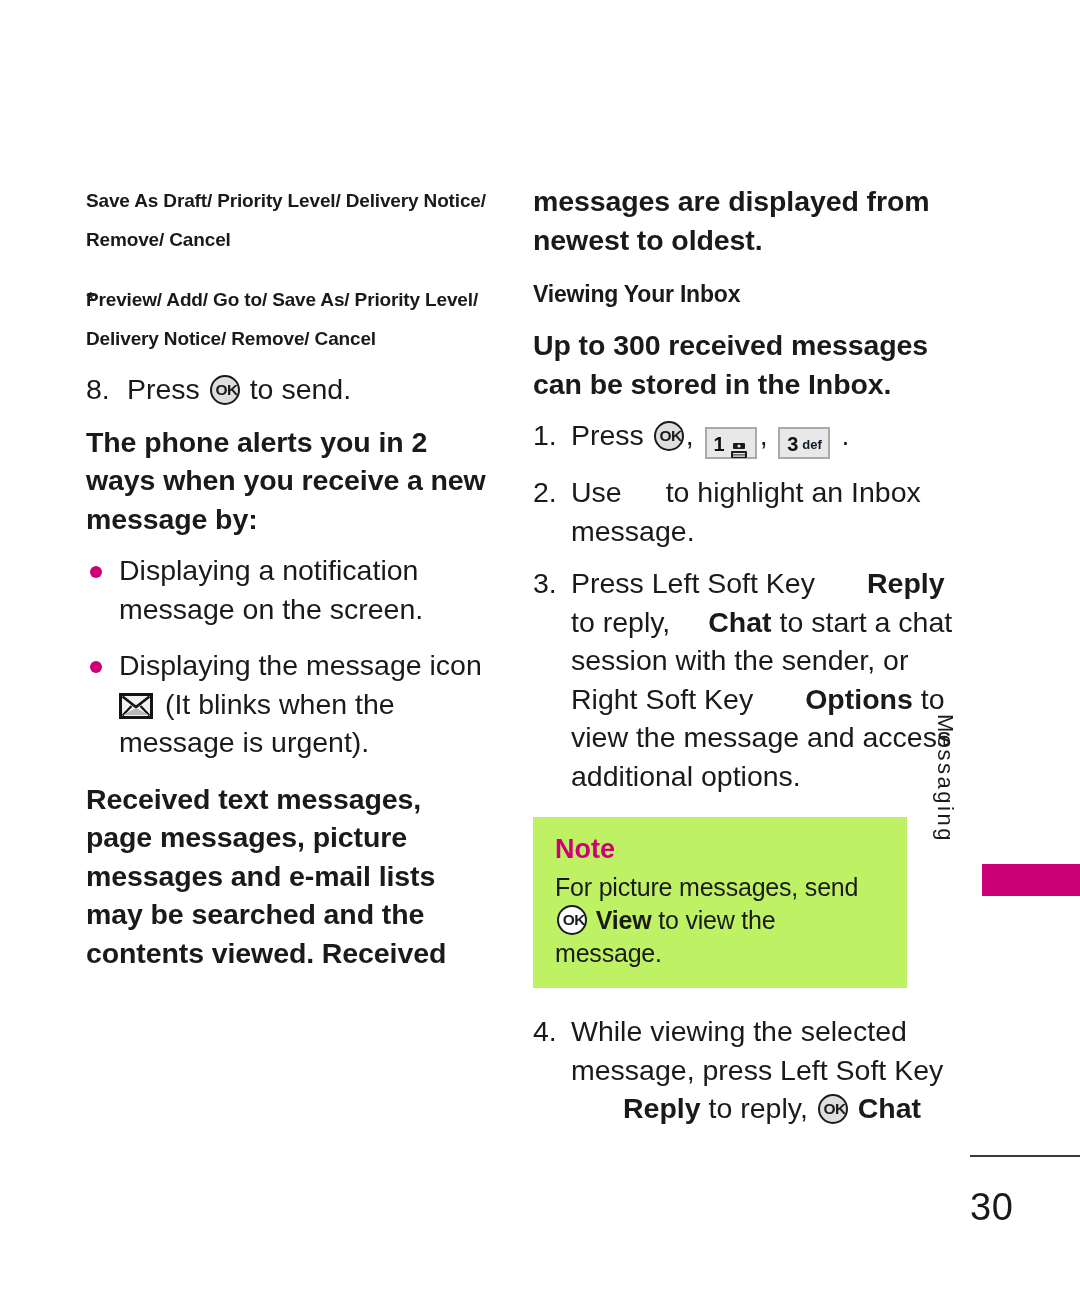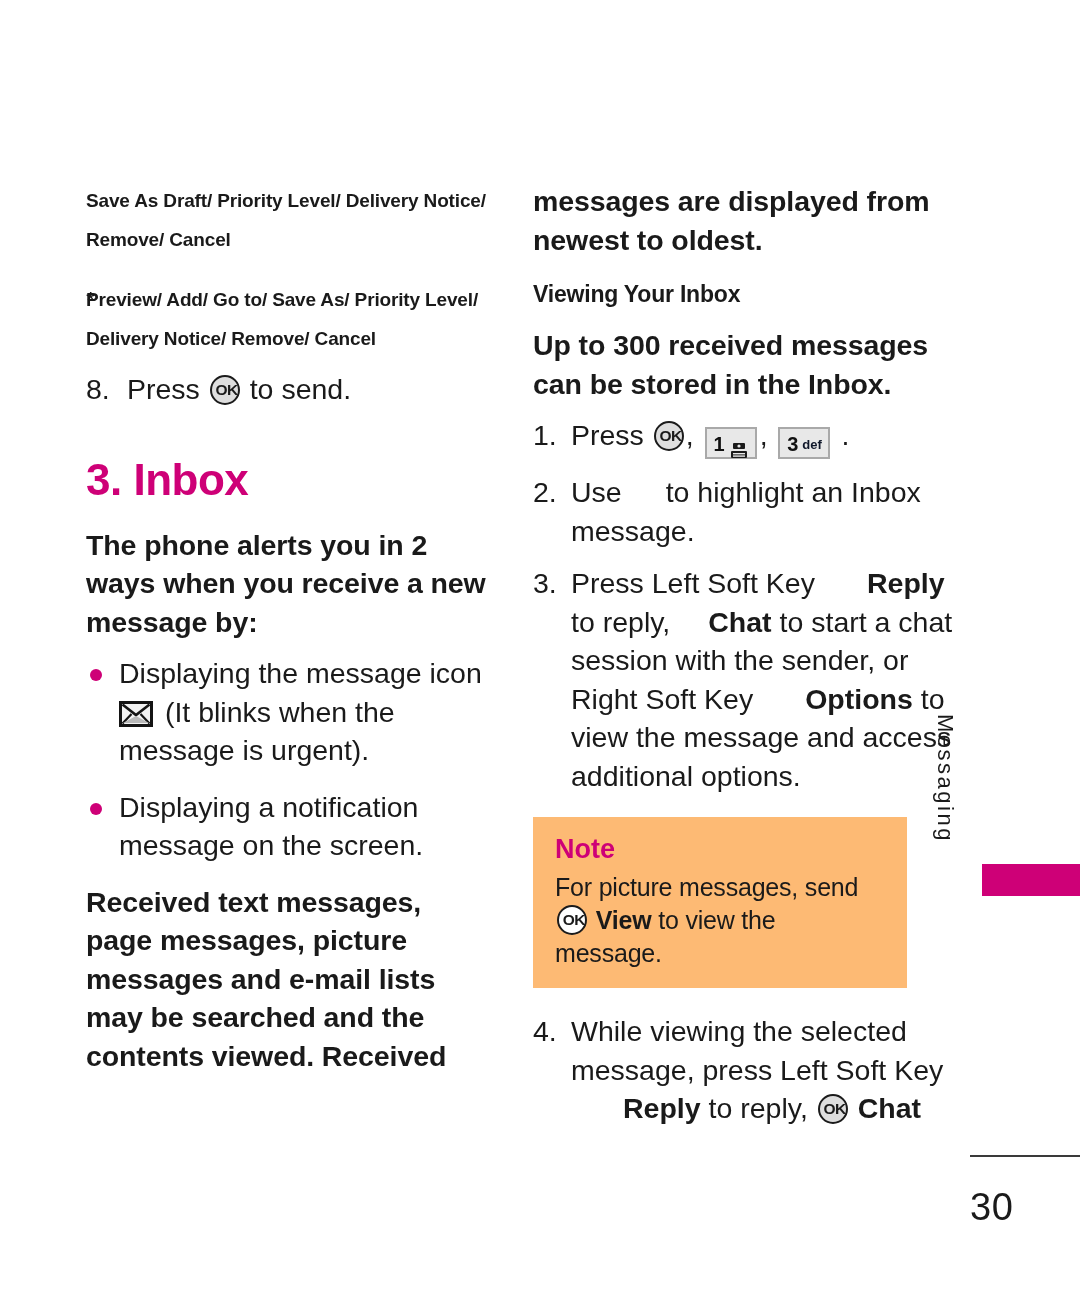--- a/index.html
+++ b/index.html
@@ -179,21 +179,21 @@
   .env-icon {
     display: inline-block;
     width: 34px;
     height: 26px;
     vertical-align: -5px;
     margin: 0 4px 0 0;
   }
 
   
   .note-box {
-    background: #fdba74;
+    background: #bef264;
     padding: 16px 20px 18px 22px;
     margin: 22px 0 24px 0;
     width: 374px;
     box-sizing: border-box;
   }
   .note-title {
     color: #CE0077;
     font-weight: 700;
     font-size: 27px;
     line-height: 32px;
@@ -271,41 +271,40 @@
 
     <p class="bold-run">Preview/ Add/ Go to/ Save As/ Priority Level/ Delivery Notice/ Remove/ Cancel</p>
 
     <div class="step wide">
       <span class="num">8.</span>
       <span>Press</span>
       <span class="ok-key"><span class="lbl">OK</span></span>
       <span>to send.</span>
     </div>
 
-    <h2 class="section-head">3. Inbox</h2>
 
     <p class="para">The phone alerts you in 2 ways when you receive a new message by:</p>
+
+    <div class="bullet">
+      <span class="dot"></span>
+      <span>Displaying a notification message on the screen.</span>
+    </div>
 
     <div class="bullet">
       <span class="dot"></span>
       <span>Displaying the message icon</span>
       <span class="env-icon">
         <svg viewBox="0 0 34 26" width="34" height="26" aria-hidden="true">
           <rect x="1.5" y="1.5" width="31" height="23" fill="#f2f2f2" stroke="#141414" stroke-width="3"></rect>
           <path d="M3.5 3.5 L17 14 L30.5 3.5" fill="none" stroke="#141414" stroke-width="2.6"></path>
           <path d="M3.5 22.5 L12.5 13 M30.5 22.5 L21.5 13" fill="none" stroke="#141414" stroke-width="2.2"></path>
           <path d="M4 22 L17 15 L30 22 Z" fill="#b9b9b9"></path>
         </svg>
       </span>
       <span>(It blinks when the message is urgent).</span>
-    </div>
-
-    <div class="bullet">
-      <span class="dot"></span>
-      <span>Displaying a notification message on the screen.</span>
     </div>
 
     <p class="para">Received text messages, page messages, picture messages and e-mail lists may be searched and the contents viewed. Received</p>
   </div>
 
   <div class="col col-right">
 
     <p class="para">messages are displayed from newest to oldest.</p>
 
     <h3 class="sub-head">Viewing Your Inbox</h3>

